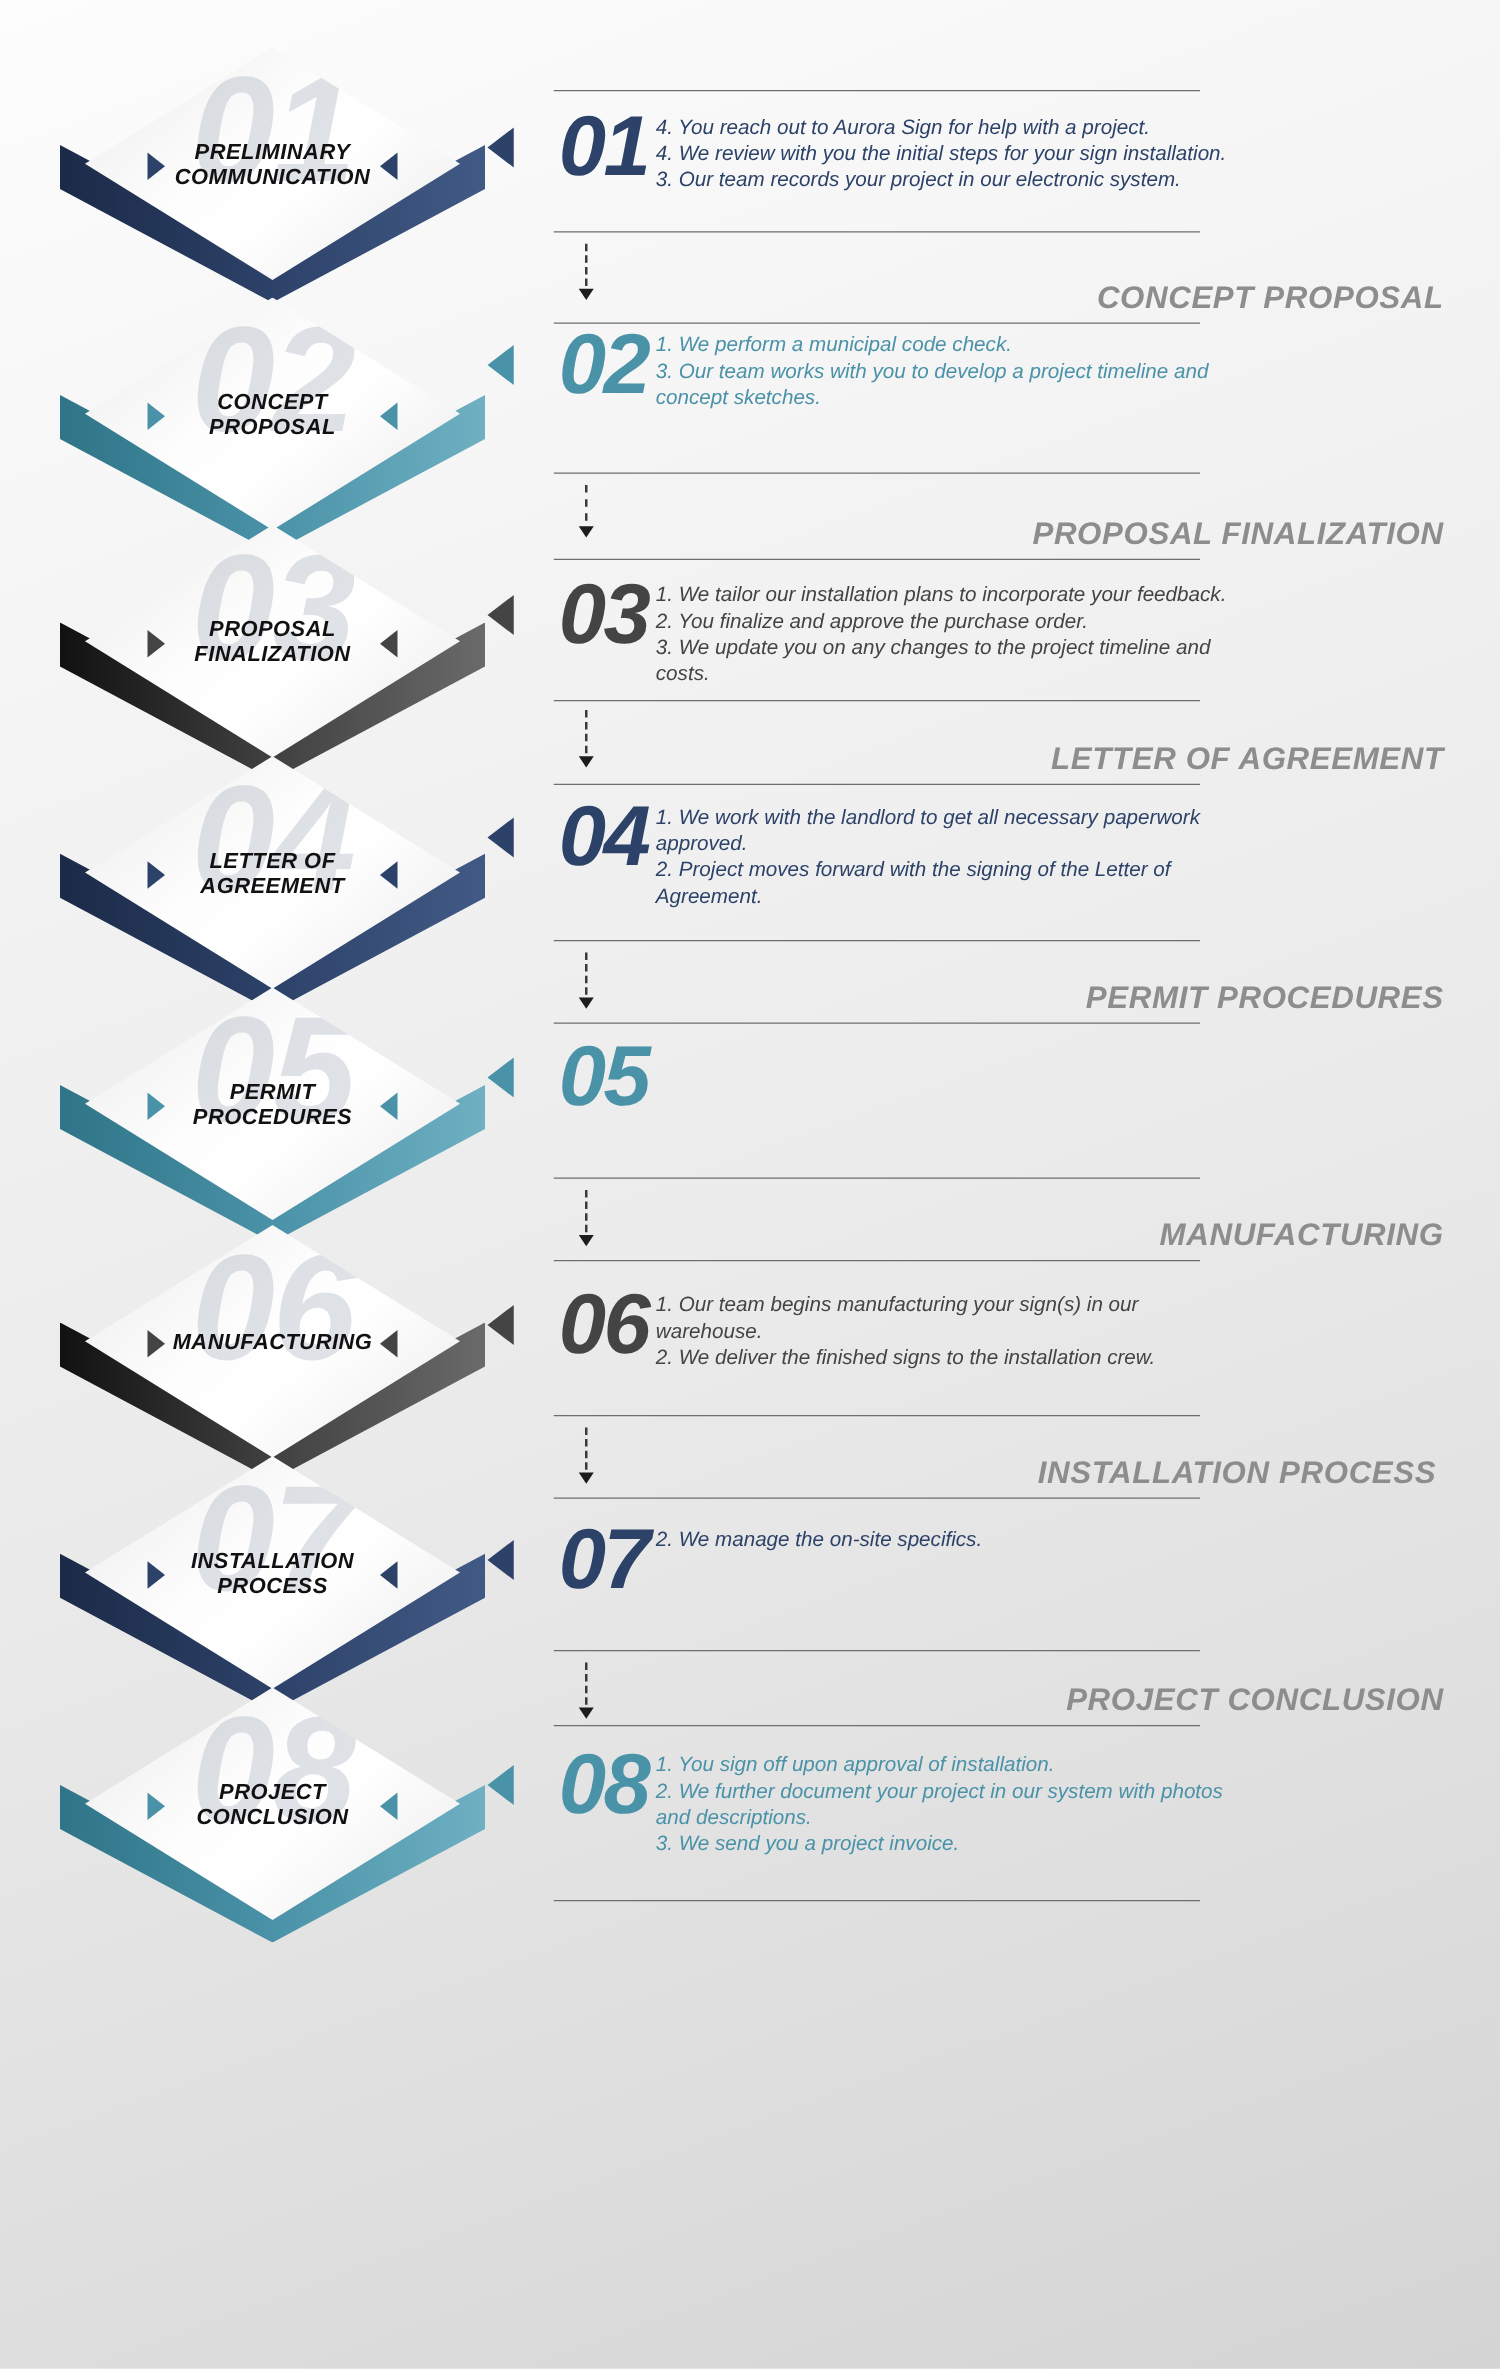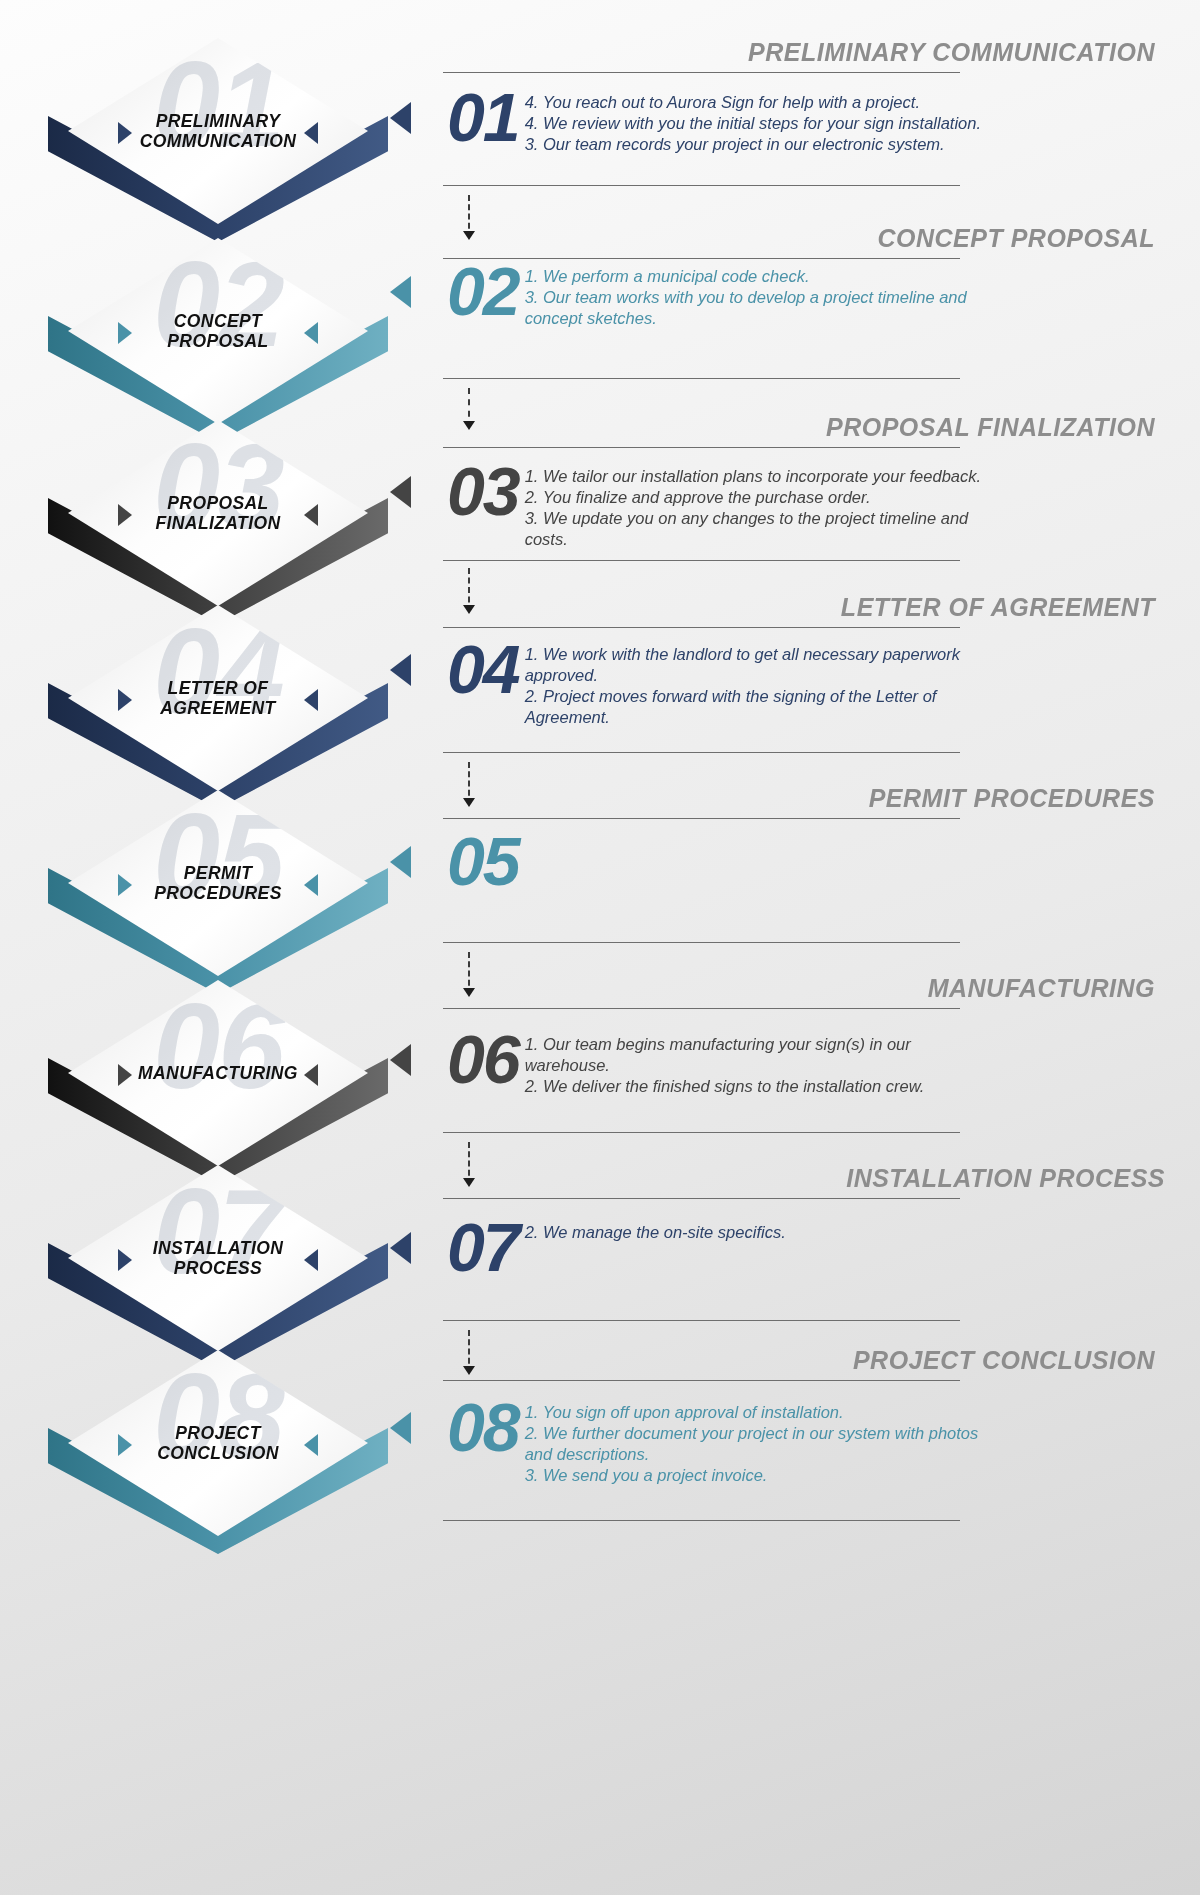--- a/index.html
+++ b/index.html
@@ -86,21 +86,20 @@
     <div class="badge" style="top: 38px;">
       <div class="shadowdrop"></div>
       <div class="chev" style="background: linear-gradient(90deg, rgb(27, 42, 71) 0%, rgb(45, 66, 105) 50%, rgb(65, 90, 133) 100%);"></div>
       <div class="diamond">
         <div class="ghostnum" style="top: 6px;">01</div>
         <div class="btitle"><span>PRELIMINARY</span><br><span>COMMUNICATION</span></div>
       </div>
       <div class="tri l" style="border-left-color: rgb(45, 66, 105);"></div>
       <div class="tri r" style="border-right-color: rgb(45, 66, 105);"></div>
     </div>
-    <div class="sechead" style="top: 40px; right: 45px; width: 915px;">PRELIMINARY COMMUNICATION</div>
     <div class="rule" style="top: 72px; left: 443px; width: 517px;"></div>
     <div class="rowblock" style="top: 88px; left: 390px; width: 600px;">
       <div class="leftarrow" style="border-right-color: rgb(45, 66, 105);"></div>
       <div class="bignum" style="color: rgb(45, 66, 105);">01</div>
       <div class="lines" style="color: rgb(45, 66, 105);">
         <div>4. You reach out to Aurora Sign for help with a project.</div>
         <div>4. We review with you the initial steps for your sign installation.</div>
         <div>3. Our team records your project in our electronic system.</div>
       </div>
     </div>
@@ -234,21 +233,21 @@
     <div class="badge" style="top: 1165px;">
       <div class="shadowdrop"></div>
       <div class="chev" style="background: linear-gradient(90deg, rgb(27, 42, 71) 0%, rgb(45, 66, 105) 50%, rgb(65, 90, 133) 100%);"></div>
       <div class="diamond">
         <div class="ghostnum" style="top: 6px;">07</div>
         <div class="btitle"><span>INSTALLATION</span><br><span>PROCESS</span></div>
       </div>
       <div class="tri l" style="border-left-color: rgb(45, 66, 105);"></div>
       <div class="tri r" style="border-right-color: rgb(45, 66, 105);"></div>
     </div>
-    <div class="sechead" style="top: 1166px; right: 35px; width: 915px;">INSTALLATION PROCESS</div>
+    <div class="sechead" style="top: 1166px; right: 51px; width: 915px;">INSTALLATION PROCESS</div>
     <div class="rule" style="top: 1198px; left: 443px; width: 517px;"></div>
     <div class="rowblock" style="top: 1218px; left: 390px; width: 600px;">
       <div class="leftarrow" style="border-right-color: rgb(45, 66, 105);"></div>
       <div class="bignum" style="color: rgb(45, 66, 105);">07</div>
       <div class="lines" style="color: rgb(45, 66, 105);">
         <div>2. We manage the on-site specifics.</div>
       </div>
     </div>
     <div class="rule" style="top: 1320px; left: 443px; width: 517px;"></div>
     <div class="dashcol" style="top: 1330px; left: 468px; height: 43px;">

